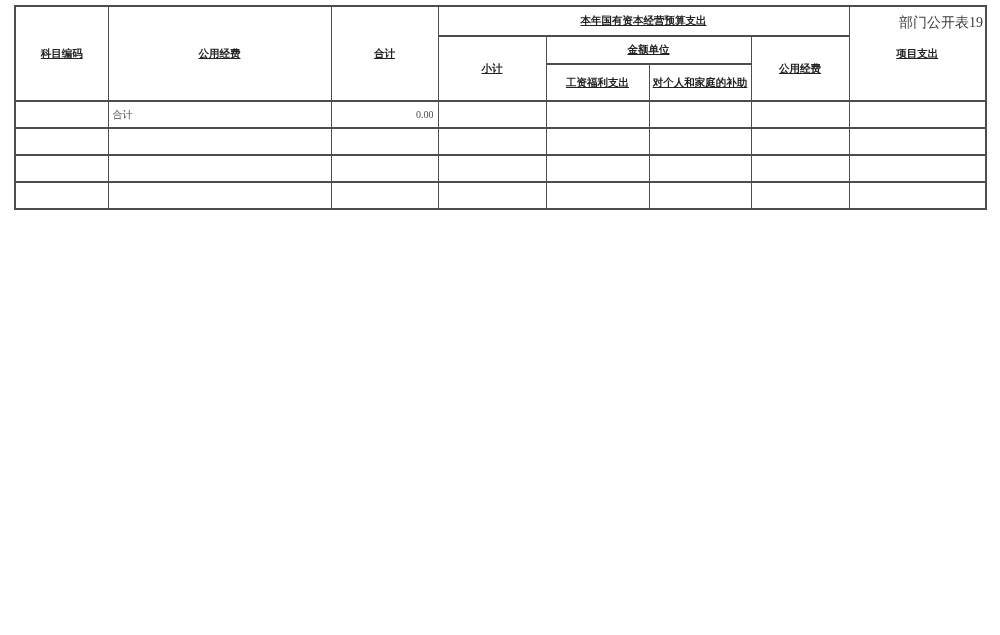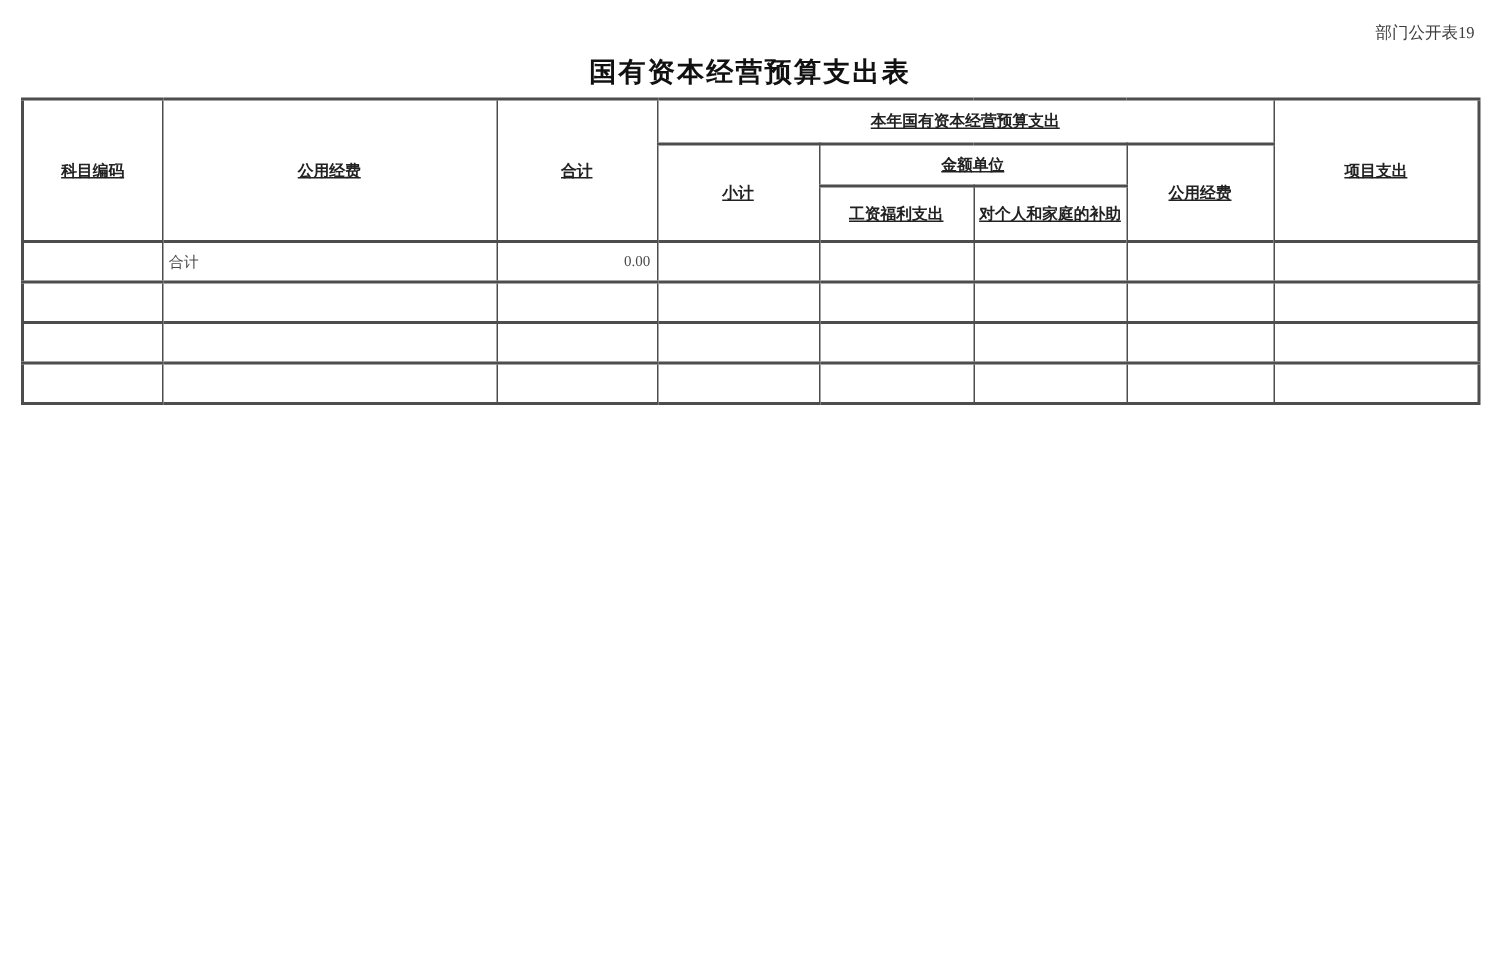--- a/index.html
+++ b/index.html
@@ -12,21 +12,21 @@
     height: 635px;
     position: relative;
     font-family: "Liberation Serif", "DejaVu Serif", serif;
     color: #333333;
     overflow: hidden;
   }
   .corner-note {
     position: absolute;
     top: 14px;
     right: 17px;
-    font-size: 11px;
+    font-size: 14px;
     color: #3d3d3d;
   }
   .title {
     margin: 36px 0 0 0;
     text-align: center;
     font-size: 18px;
     font-weight: bold;
     color: #111111;
     letter-spacing: 1.5px;
   }
@@ -78,21 +78,20 @@
   tr.hrow3 { height: 37px; }
   tbody tr.data-row { height: 27px; }
 </style>
 </head>
 <body>
 
 <div>
 
   <div class="corner-note">部门公开表19</div>
 
-  <h1 class="title">国有资本经营预算支出表</h1>
 
 
   <table class="budget">
     <colgroup>
       <col style="width:93px">
       <col style="width:223px">
       <col style="width:107px">
       <col style="width:108px">
       <col style="width:103px">
       <col style="width:102px">

